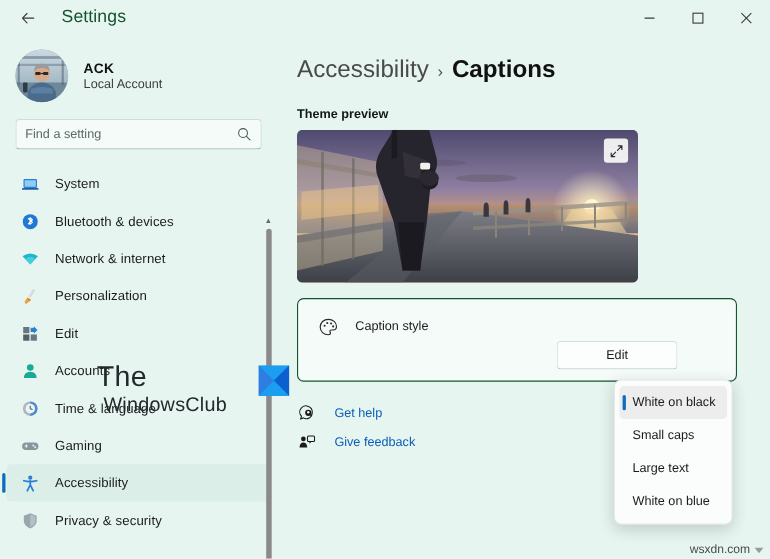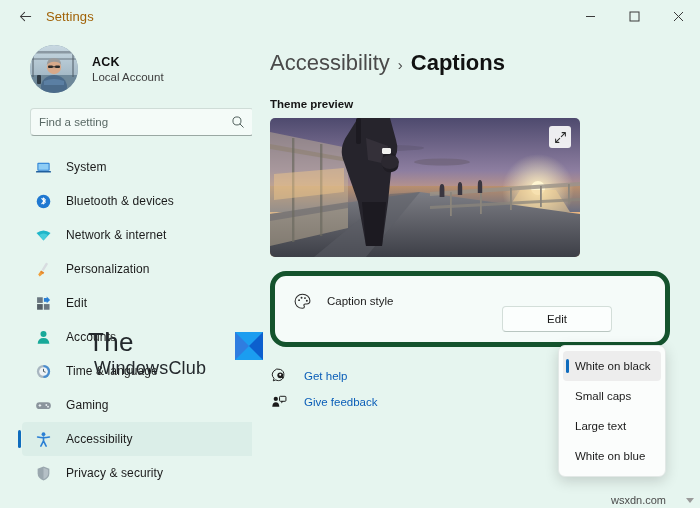--- a/index.html
+++ b/index.html
@@ -22,39 +22,38 @@
     width: 700px; height: 32px;
     display: flex; align-items: center;
     background: #e6f5ef;
   }
   .back-btn {
     width: 30px; height: 26px; margin-left: 10px;
     display: flex; align-items: center; justify-content: center;
     border-radius: 4px;
   }
   .titlebar-title {
-    font-size: 13px; color: #a16207; margin-left: 6px;
+    font-size: 16px; color: #14532d; margin-left: 16px;
     letter-spacing: .1px;
   }
   .win-controls {
     position: absolute; right: 0; top: 0;
     display: flex; height: 32px;
   }
   .win-btn {
     width: 44px; height: 32px;
     display: flex; align-items: center; justify-content: center;
     color: #3a3a3a;
   }
 
   
   .sidebar {
     position: absolute; top: 32px; left: 0;
     width: 252px; height: 476px;
     background: #e6f5ef;
-    margin-left: 16px;
   }
   .profile {
     display: flex; align-items: center;
     padding: 12px 0 0 14px;
     height: 62px;
   }
   .avatar {
     width: 48px; height: 48px; border-radius: 50%;
     overflow: hidden; flex: 0 0 48px;
     background: #8fa6b5;
@@ -177,22 +176,22 @@
     padding: 5px 9px 6px 9px;
     letter-spacing: .1px;
   }
 
   
   .card {
     position: relative;
     width: 400px; min-height: 76px;
     margin-top: 14px;
     background: #f5fbf9;
-    border: 5px solid #14532d;
-    border-radius: 16px;
+    border: 1px solid #14532d;
+    border-radius: 6px;
     padding: 14px 16px;
   }
   .card-row { display: flex; align-items: center; }
   .card-icon { width: 22px; height: 22px; flex: 0 0 22px; display:flex; align-items:center; justify-content:center;}
   .card-label { font-size: 11.5px; color: #1b1b1b; margin-left: 14px; }
   .edit-btn {
     position: absolute; right: 53px; bottom: 10px;
     width: 110px; height: 26px;
     background: #fbfefd;
     border: 1px solid #d3ded9;
@@ -248,21 +247,21 @@
   }
   .wm-line1 { font-size: 26px; color: #23282c; letter-spacing: .3px; line-height: 25px;}
   .wm-line2 { font-size: 18px; color: #23282c; letter-spacing: .2px; line-height: 26px; margin-left: 6px;}
   .wm-logo {
     position: absolute; right: 0; top: 2px;
     width: 28px; height: 28px;
   }
   .corner-wm {
     position: absolute; right: 6px; bottom: 2px;
     font-size: 11px; color: #4b4b4b; z-index: 50;
-    display: flex; align-items: center; gap: 20px;
+    display: flex; align-items: center; gap: 4px;
   }
   .corner-wm .caret {
     width: 0;height: 0;
     border-left: 4px solid transparent; border-right: 4px solid transparent;
     border-top: 5px solid #9a9a9a;
   }
 </style>
 </head>
 <body>
 

